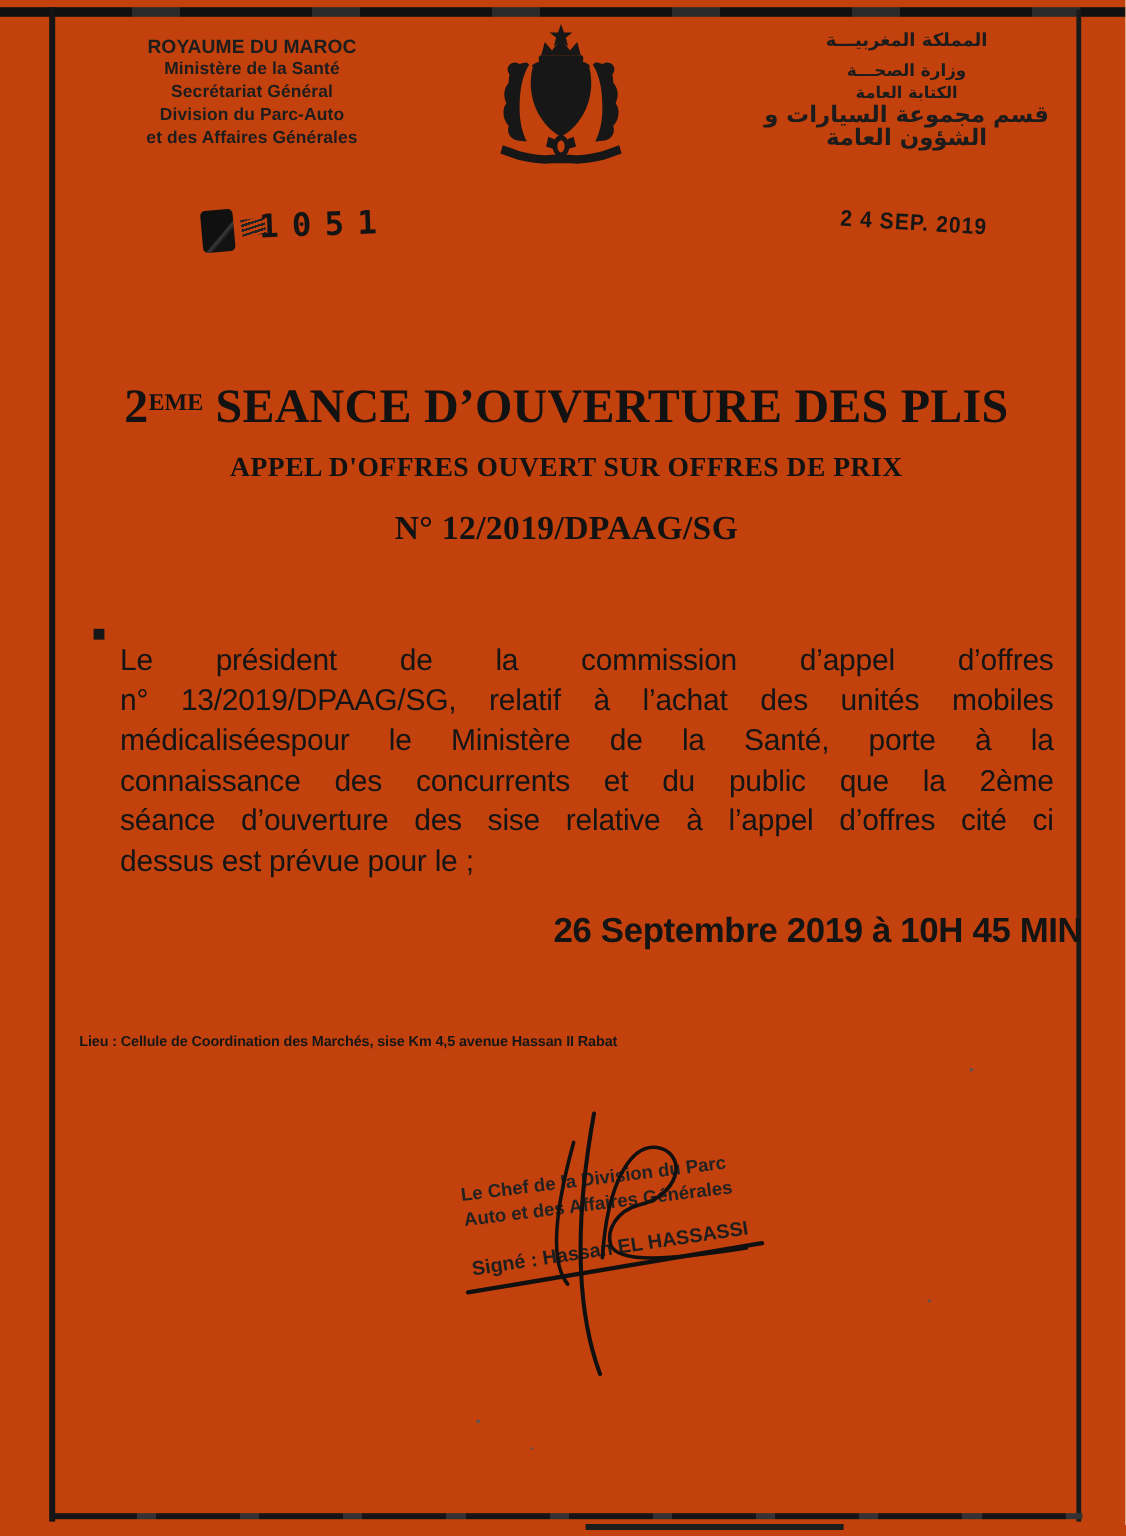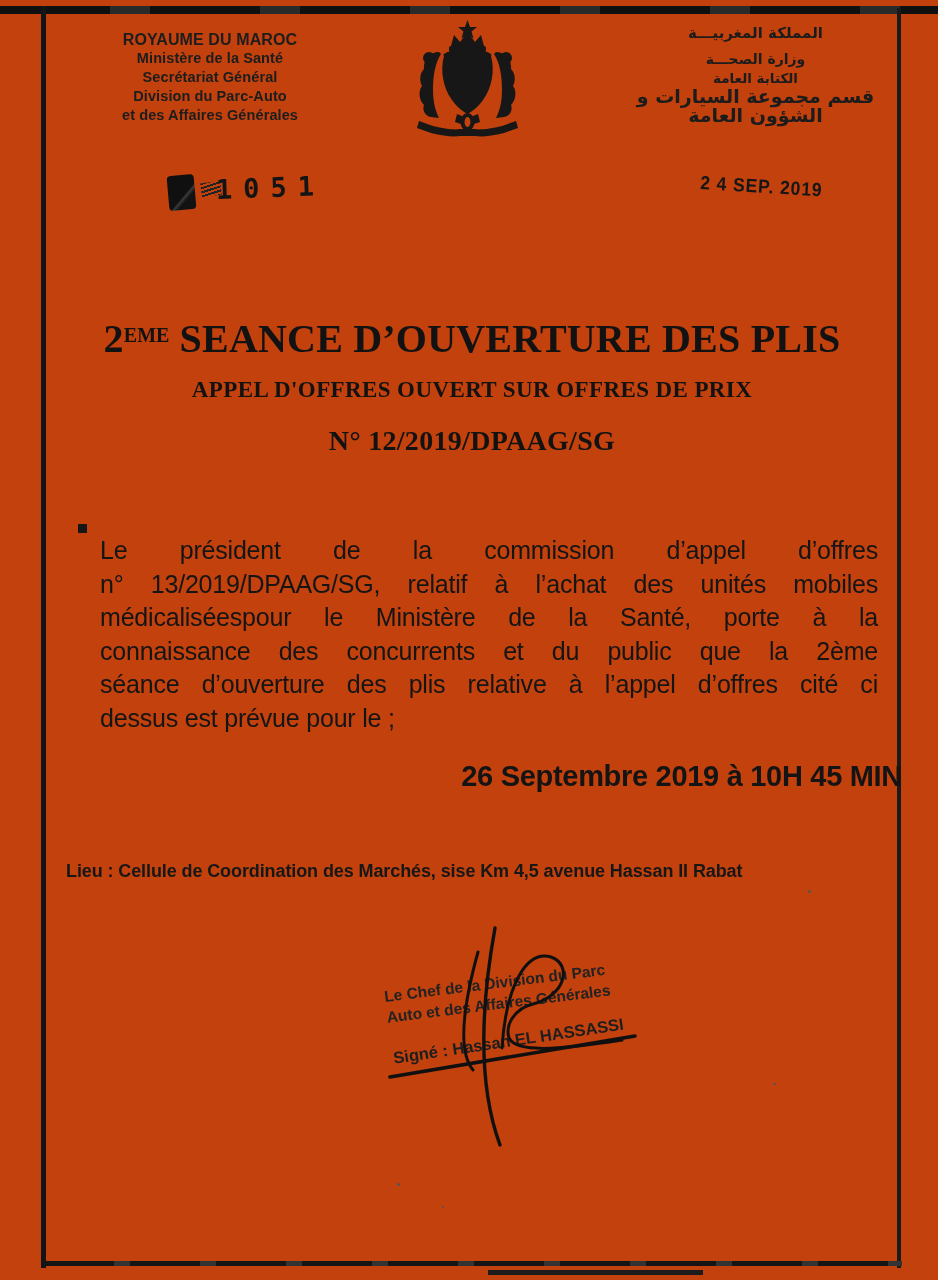--- a/index.html
+++ b/index.html
@@ -58,21 +58,21 @@
 
   
   .bullet{position:absolute;left:78px;top:524px;width:9px;height:9px;background:#161616;}
   .body-col{position:absolute;left:100px;top:512px;width:778px;
     font-size:25px;line-height:33.5px;color:#151515;letter-spacing:-.2px;margin-top:22px;}
   .body-col .jl{text-align:justify;text-align-last:justify;}
   .body-col .ll{text-align:left;}
 
   .meet{position:absolute;left:42px;top:760px;width:860px;text-align:right;
     font-weight:bold;font-size:29px;color:#141414;letter-spacing:-.3px;}
-  .lieu{position:absolute;left:66px;top:861px;font-weight:bold;font-size:18px;
+  .lieu{position:absolute;left:66px;top:861px;font-weight:bold;font-size:12px;
     color:#171717;letter-spacing:-.1px;white-space:nowrap;}
 
   
   .sig-role{position:absolute;left:383px;top:986px;transform:rotate(-7deg);transform-origin:left top;
     font-weight:bold;font-size:15.5px;line-height:21px;color:#222;white-space:nowrap;}
   .sig-name{position:absolute;left:392px;top:1049px;transform:rotate(-8.5deg);transform-origin:left top;
     font-weight:bold;font-size:16.5px;color:#1e1e1e;white-space:nowrap;}
   .sig-svg{position:absolute;left:330px;top:890px;width:360px;height:280px;}
   .sig-svg path{fill:none;stroke:#101010;stroke-linecap:round;}
 
@@ -131,21 +131,21 @@
   <div class="titles t2"><span>2</span><span class="sup">EME</span><span> SEANCE D’OUVERTURE DES PLIS</span></div>
   <div class="titles t3">APPEL D'OFFRES OUVERT SUR OFFRES DE PRIX</div>
   <div class="titles t4">N° 12/2019/DPAAG/SG</div>
 
   <div class="bullet"></div>
   <div class="body-col">
     <div class="jl">Le président de la commission d’appel d’offres</div>
     <div class="jl">n° 13/2019/DPAAG/SG, relatif à l’achat des unités mobiles</div>
     <div class="jl">médicaliséespour le Ministère de la Santé, porte à la</div>
     <div class="jl">connaissance des concurrents et du public que la 2ème</div>
-    <div class="jl">séance d’ouverture des plis relative à l’appel d’offres cité ci</div>
+    <div class="jl">séance d’ouverture des sise relative à l’appel d’offres cité ci</div>
     <div class="ll">dessus est prévue pour le ;</div>
   </div>
 
   <div class="meet">26 Septembre 2019 à 10H 45 MIN</div>
   <div class="lieu">Lieu : Cellule de Coordination des Marchés, sise Km 4,5 avenue Hassan II Rabat</div>
 
   <div class="sig-role">
     <div>Le Chef de la Division du Parc</div>
     <div>Auto et des Affaires Générales</div>
   </div>

